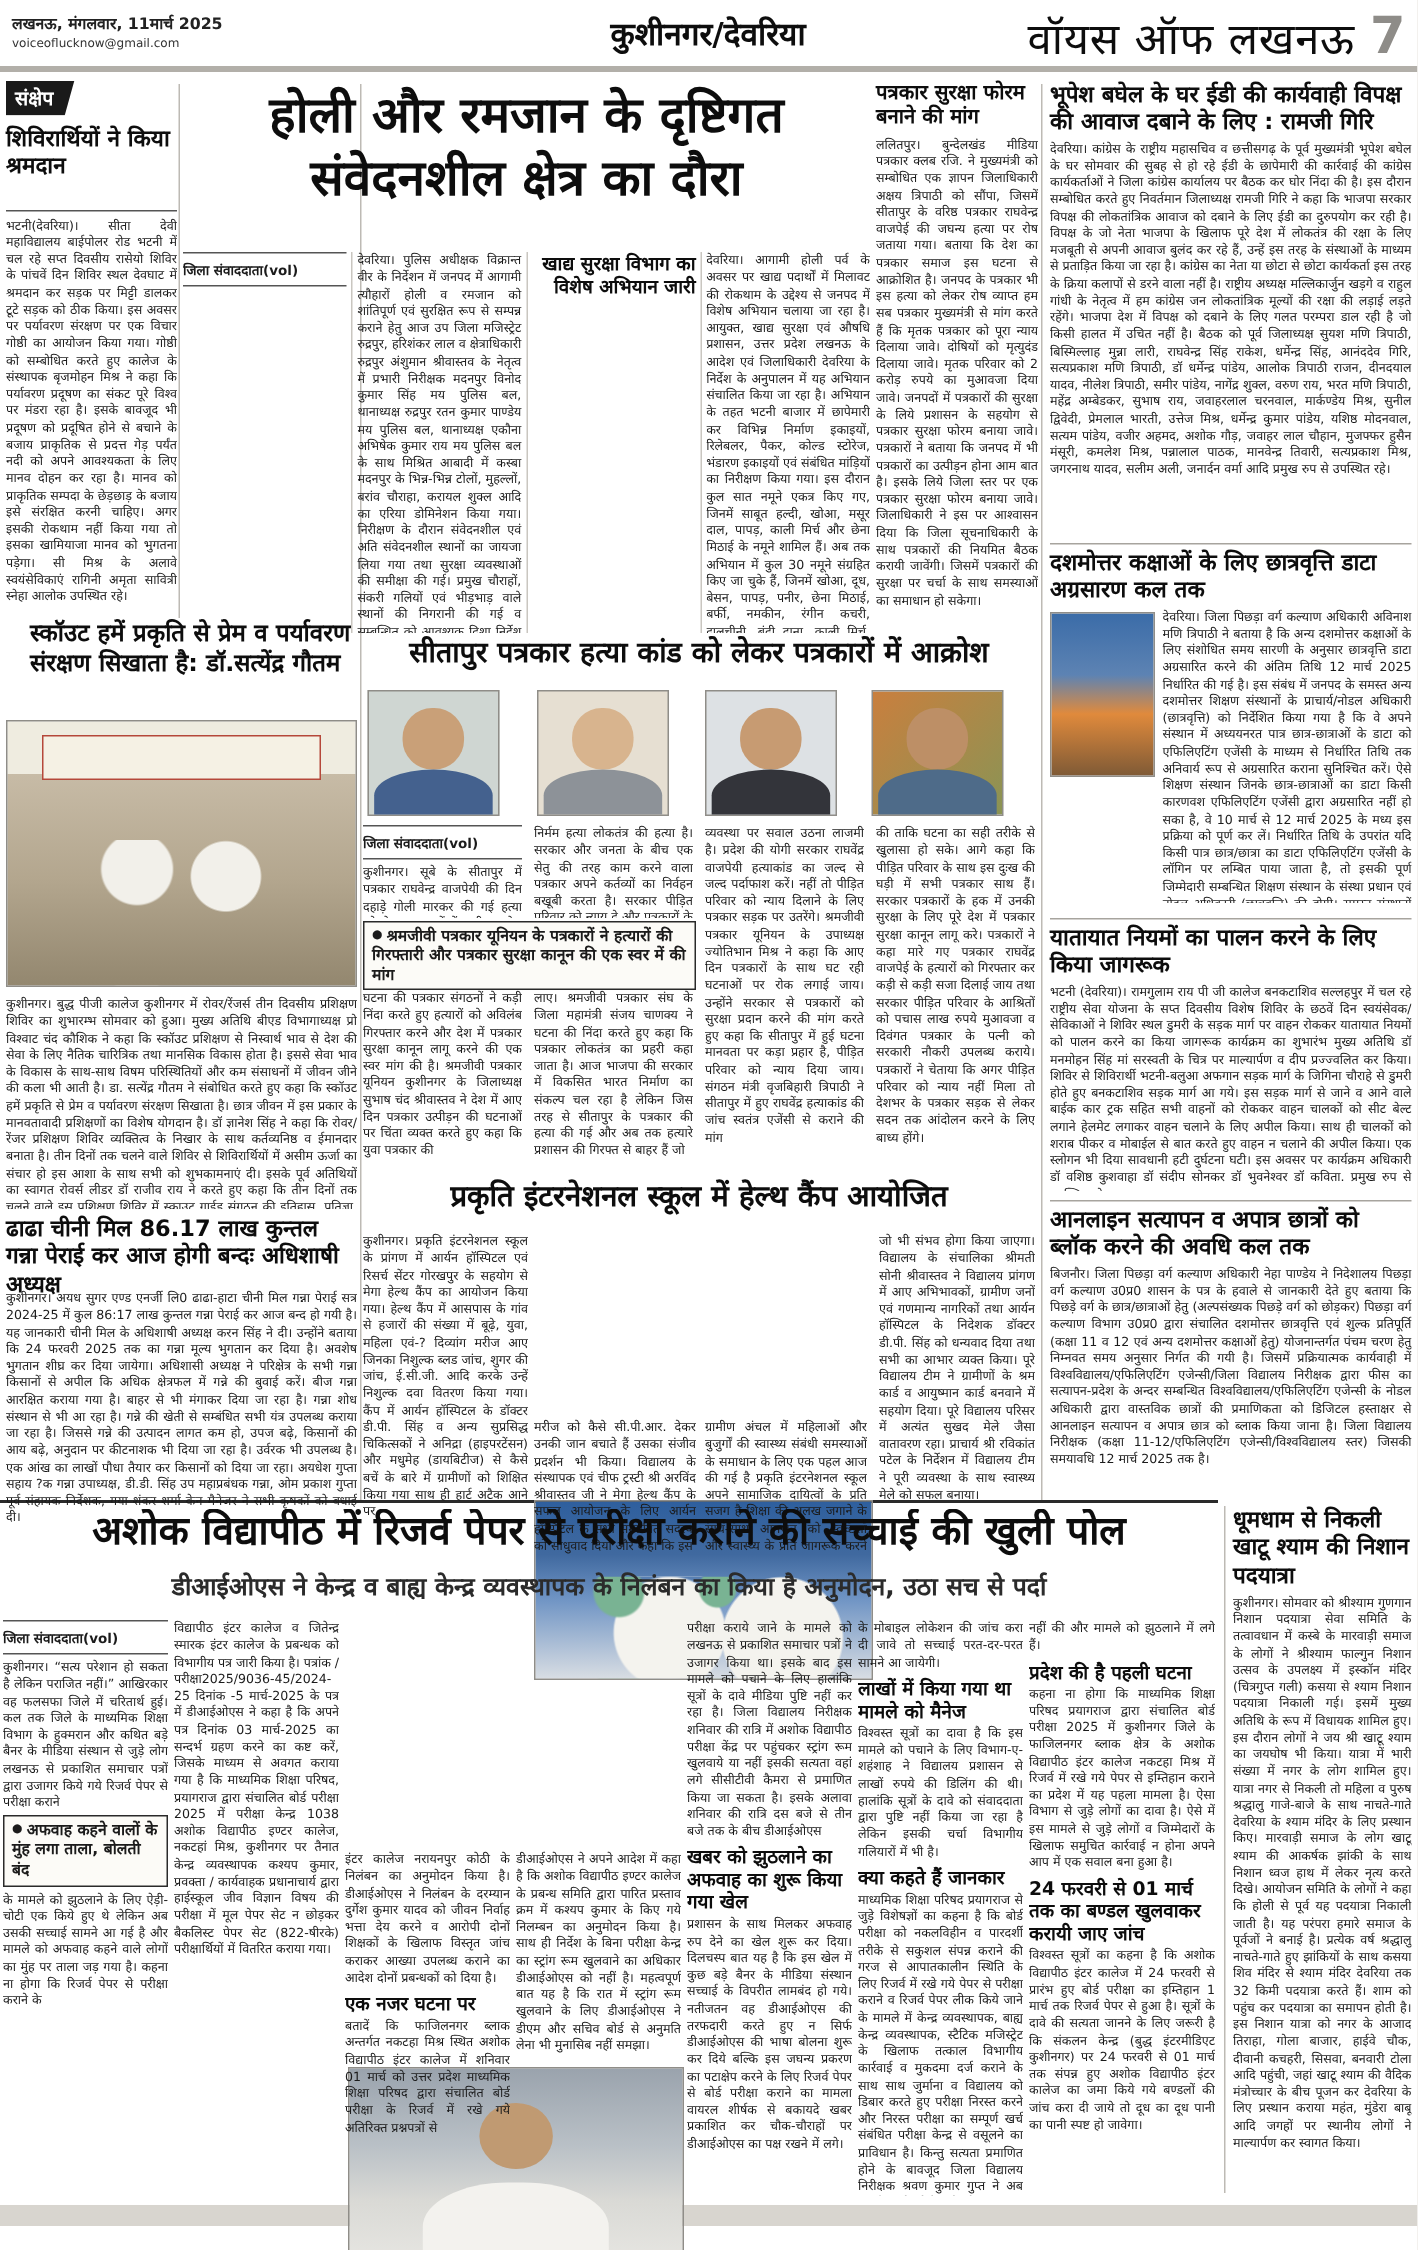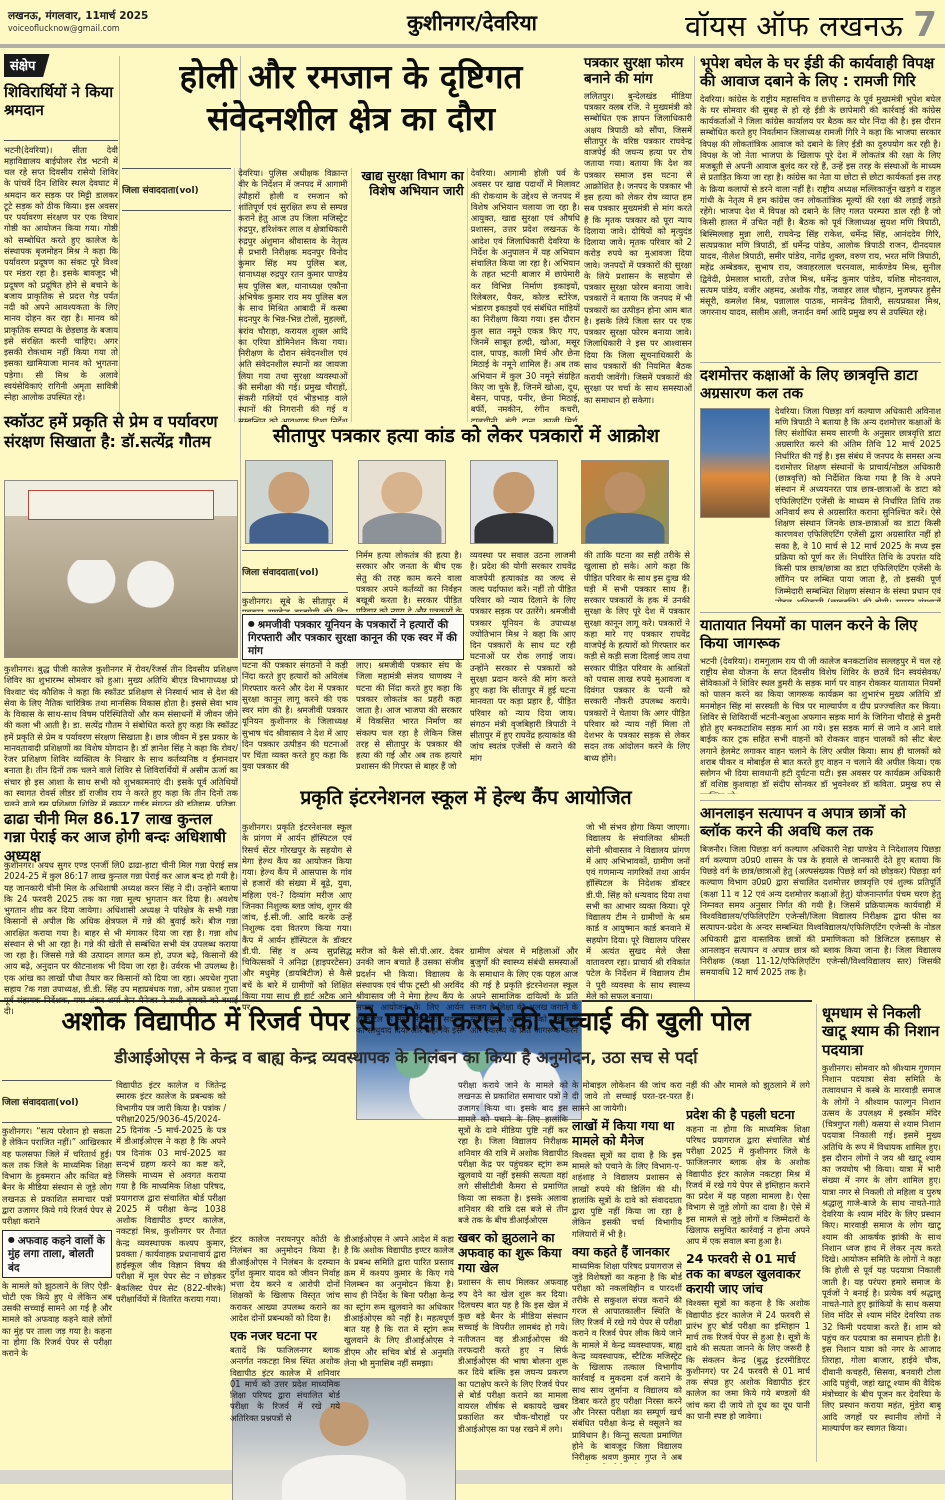--- a/index.html
+++ b/index.html
@@ -1,36 +1,36 @@
 <!DOCTYPE html>
 <html><head>
 <meta charset="utf-8">
 <style>
   html,body{margin:0;padding:0;background:#e9e7e2;}
-  .page{position:relative;width:945px;height:1500px;background:#fef9c3;overflow:hidden;
+  .page{position:relative;width:945px;height:1500px;background:#ffffff;overflow:hidden;
         font-family:"DejaVu Sans",sans-serif;color:#1b1b1b;}
   .abs{position:absolute;}
   
   .hdr-date{font-size:10.5px;font-weight:bold;color:#222;}
   .hdr-email{font-size:8px;color:#333;margin-top:2px;}
   .hdr-center{font-size:21px;font-weight:bold;color:#0d0d0d;}
   .masthead{font-size:29px;font-weight:normal;color:#0d0d0d;letter-spacing:0.5px;}
   .pageno{font-size:34px;font-weight:bold;color:#8e8c88;margin-left:10px;}
   .hdr-rule{position:absolute;left:0;top:44px;width:945px;height:4px;background:#b2afa9;}
   
   .vr{position:absolute;width:1px;background:#bdbab4;}
   .hrb{position:absolute;height:2px;background:#2a2a2a;}
   .footer-bar{position:absolute;left:0;top:1470px;width:945px;height:14px;background:#d8d5cf;}
   
   .hl{font-weight:bold;color:#0d0d0d;line-height:1.22;}
   .nw{white-space:nowrap;overflow:hidden;text-align:center;}
   .bt{font-size:8.4px;line-height:1.34;text-align:justify;margin:0 0 2px 0;overflow:hidden;}
   .colbox{overflow:hidden;}
   .byline{font-weight:bold;font-size:9px;border-top:1px solid #555;border-bottom:1px solid #555;
-          padding:14px 0;margin:0 0 3px 0;}
+          padding:4px 0;margin:0 0 3px 0;}
   .subh{font-size:12.5px;font-weight:bold;color:#0d0d0d;margin:4px 0 2px 0;line-height:1.2;}
   .subh-c{text-align:right;}
   .bullet-box{border:1.5px solid #2a2a2a;padding:3px 5px;font-size:10.5px;font-weight:bold;
               line-height:1.25;background:#fcfbf7;overflow:hidden;}
   .bullet-box::before{content:"● ";font-size:8px;vertical-align:2px;}
   .brief-label{background:#1a1a1a;color:#fff;font-weight:bold;font-size:13px;padding:2px 14px 3px 6px;
                display:inline-block;clip-path:polygon(0 0,100% 0,86% 100%,0 100%);}
   
   .photo{border:1px solid #8f8d88;box-sizing:border-box;}
   .portrait{--skin:#c9a078;--shirt:#44618e;--bg:#cfd6d2;background:var(--bg);overflow:hidden;}
@@ -81,21 +81,21 @@
   <div class="hrb" style="left:0;top:1000px;width:812px;"></div>
   <div class="footer-bar"></div>
 
   <div class="abs" style="left:4px;top:54px;width:114px;">
     <div class="brief-label">संक्षेप</div>
     <div class="hl" style="font-size:15px;margin:6px 0 4px 0;border-bottom:1px solid #555;padding-bottom:20px;">शिविरार्थियों ने किया श्रमदान</div>
     <div class="bt colbox" style="height:276px;">भटनी(देवरिया)। सीता देवी महाविद्यालय बाईपोलर रोड भटनी में चल रहे सप्त दिवसीय रासेयो शिविर के पांचवें दिन शिविर स्थल देवघाट में श्रमदान कर सड़क पर मिट्टी डालकर टूटे सड़क को ठीक किया। इस अवसर पर पर्यावरण संरक्षण पर एक विचार गोष्ठी का आयोजन किया गया। गोष्ठी को सम्बोधित करते हुए कालेज के संस्थापक बृजमोहन मिश्र ने कहा कि पर्यावरण प्रदूषण का संकट पूरे विश्व पर मंडरा रहा है। इसके बावजूद भी प्रदूषण को प्रदूषित होने से बचाने के बजाय प्राकृतिक से प्रदत्त गेड़ पर्यंत नदी को अपने आवश्यकता के लिए मानव दोहन कर रहा है। मानव को प्राकृतिक सम्पदा के छेड़छाड़ के बजाय इसे संरक्षित करनी चाहिए। अगर इसकी रोकथाम नहीं किया गया तो इसका खामियाजा मानव को भुगतना पड़ेगा। सी मिश्र के अलावे स्वयंसेविकाएं रागिनी अमृता सावित्री स्नेहा आलोक उपस्थित रहे।</div>
   </div>
 
   <div class="abs" style="left:4px;top:412px;width:234px;">
-    <div class="hl" style="font-size:16px;">स्कॉउट हमें प्रकृति से प्रेम व पर्यावरण संरक्षण सिखाता है: डॉ.सत्येंद्र गौतम</div>
+    <div class="hl" style="font-size:16px;margin-left:16px;">स्कॉउट हमें प्रकृति से प्रेम व पर्यावरण संरक्षण सिखाता है: डॉ.सत्येंद्र गौतम</div>
   </div>
   <div class="abs photo ph-scout" style="left:4px;top:480px;width:234px;height:178px;"></div>
   <div class="abs bt colbox" style="left:4px;top:664px;width:234px;height:142px;">कुशीनगर। बुद्ध पीजी कालेज कुशीनगर में रोवर/रेंजर्स तीन दिवसीय प्रशिक्षण शिविर का शुभारम्भ सोमवार को हुआ। मुख्य अतिथि बीएड विभागाध्यक्ष प्रो विश्वाट चंद कौशिक ने कहा कि स्कॉउट प्रशिक्षण से निस्वार्थ भाव से देश की सेवा के लिए नैतिक चारित्रिक तथा मानसिक विकास होता है। इससे सेवा भाव के विकास के साथ-साथ विषम परिस्थितियों और कम संसाधनों में जीवन जीने की कला भी आती है। डा. सत्येंद्र गौतम ने संबोधित करते हुए कहा कि स्कॉउट हमें प्रकृति से प्रेम व पर्यावरण संरक्षण सिखाता है। छात्र जीवन में इस प्रकार के मानवतावादी प्रशिक्षणों का विशेष योगदान है। डॉ ज्ञानेश सिंह ने कहा कि रोवर/रेंजर प्रशिक्षण शिविर व्यक्तित्व के निखार के साथ कर्तव्यनिष्ठ व ईमानदार बनाता है। तीन दिनों तक चलने वाले शिविर से शिविरार्थियों में असीम ऊर्जा का संचार हो इस आशा के साथ सभी को शुभकामनाएं दी। इसके पूर्व अतिथियों का स्वागत रोवर्स लीडर डॉ राजीव राय ने करते हुए कहा कि तीन दिनों तक चलने वाले इस प्रशिक्षण शिविर में स्काउट गाईड संगठन की इतिहास, प्रतिज्ञा, नियम, टेंट पिचिंग, पुल निर्माण, झंडारोहण, गाँठ फांस बन्धन, प्राथमिक सहायता, फायर फार्टिंग आदि का प्रशिक्षण दिया जायेगा।</div>
 
   <div class="abs" style="left:4px;top:810px;width:234px;">
     <div class="hl" style="font-size:15px;">ढाढा चीनी मिल 86.17 लाख कुन्तल गन्ना पेराई कर आज होगी बन्दः अधिशाषी अध्यक्ष</div>
   </div>
   <div class="abs bt colbox" style="left:4px;top:860px;width:234px;height:174px;">कुशीनगर। अयध सुगर एण्ड एनर्जी लि0 ढाढा-हाटा चीनी मिल गन्ना पेराई सत्र 2024-25 में कुल 86:17 लाख कुन्तल गन्ना पेराई कर आज बन्द हो गयी है। यह जानकारी चीनी मिल के अधिशाषी अध्यक्ष करन सिंह ने दी। उन्होंने बताया कि 24 फरवरी 2025 तक का गन्ना मूल्य भुगतान कर दिया है। अवशेष भुगतान शीघ्र कर दिया जायेगा। अधिशासी अध्यक्ष ने परिक्षेत्र के सभी गन्ना किसानों से अपील कि अधिक क्षेत्रफल में गन्ने की बुवाई करें। बीज गन्ना आरक्षित कराया गया है। बाहर से भी मंगाकर दिया जा रहा है। गन्ना शोध संस्थान से भी आ रहा है। गन्ने की खेती से सम्बंधित सभी यंत्र उपलब्ध कराया जा रहा है। जिससे गन्ने की उत्पादन लागत कम हो, उपज बढ़े, किसानों की आय बढ़े, अनुदान पर कीटनाशक भी दिया जा रहा है। उर्वरक भी उपलब्ध है। एक आंख का लाखों पौधा तैयार कर किसानों को दिया जा रहा। अयधेश गुप्ता सहाय ?क गन्ना उपाध्यक्ष, डी.डी. सिंह उप महाप्रबंधक गन्ना, ओम प्रकाश गुप्ता पूर्व संहायक निर्देशक, गया शंकर शर्मा केन मैनेजर ने सभी कृषकों को बधाई दी।</div>
 
   <div class="abs hl" style="left:122px;top:56px;width:458px;font-size:33px;text-align:center;line-height:1.28;">होली और रमजान के दृष्टिगत संवेदनशील क्षेत्र का दौरा</div>

